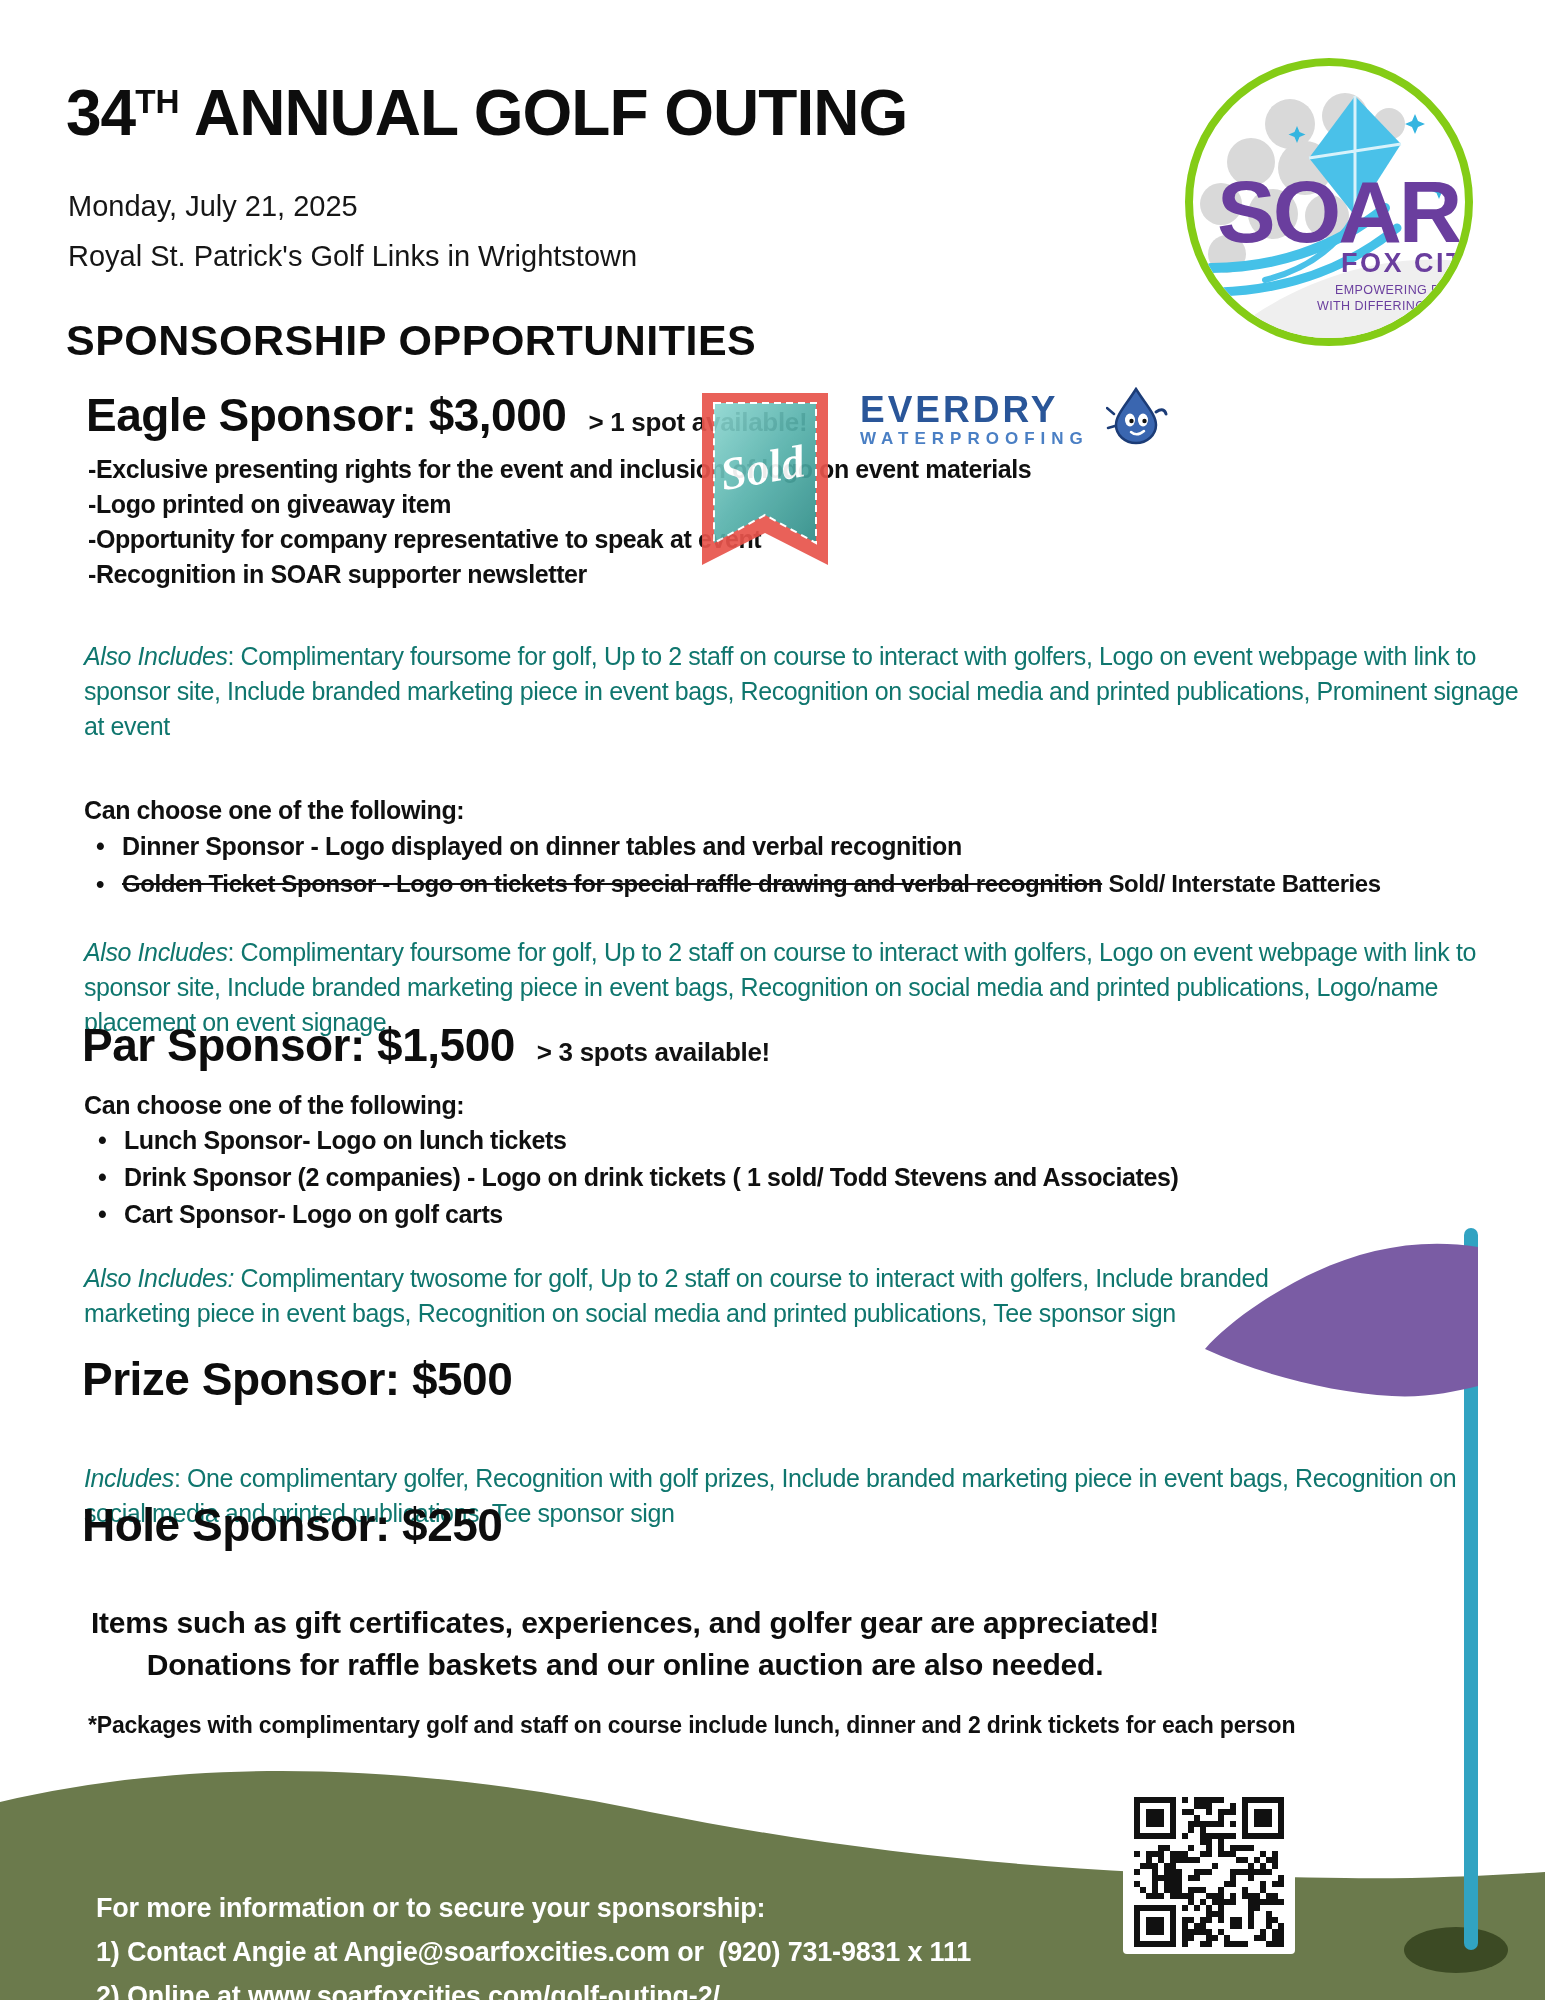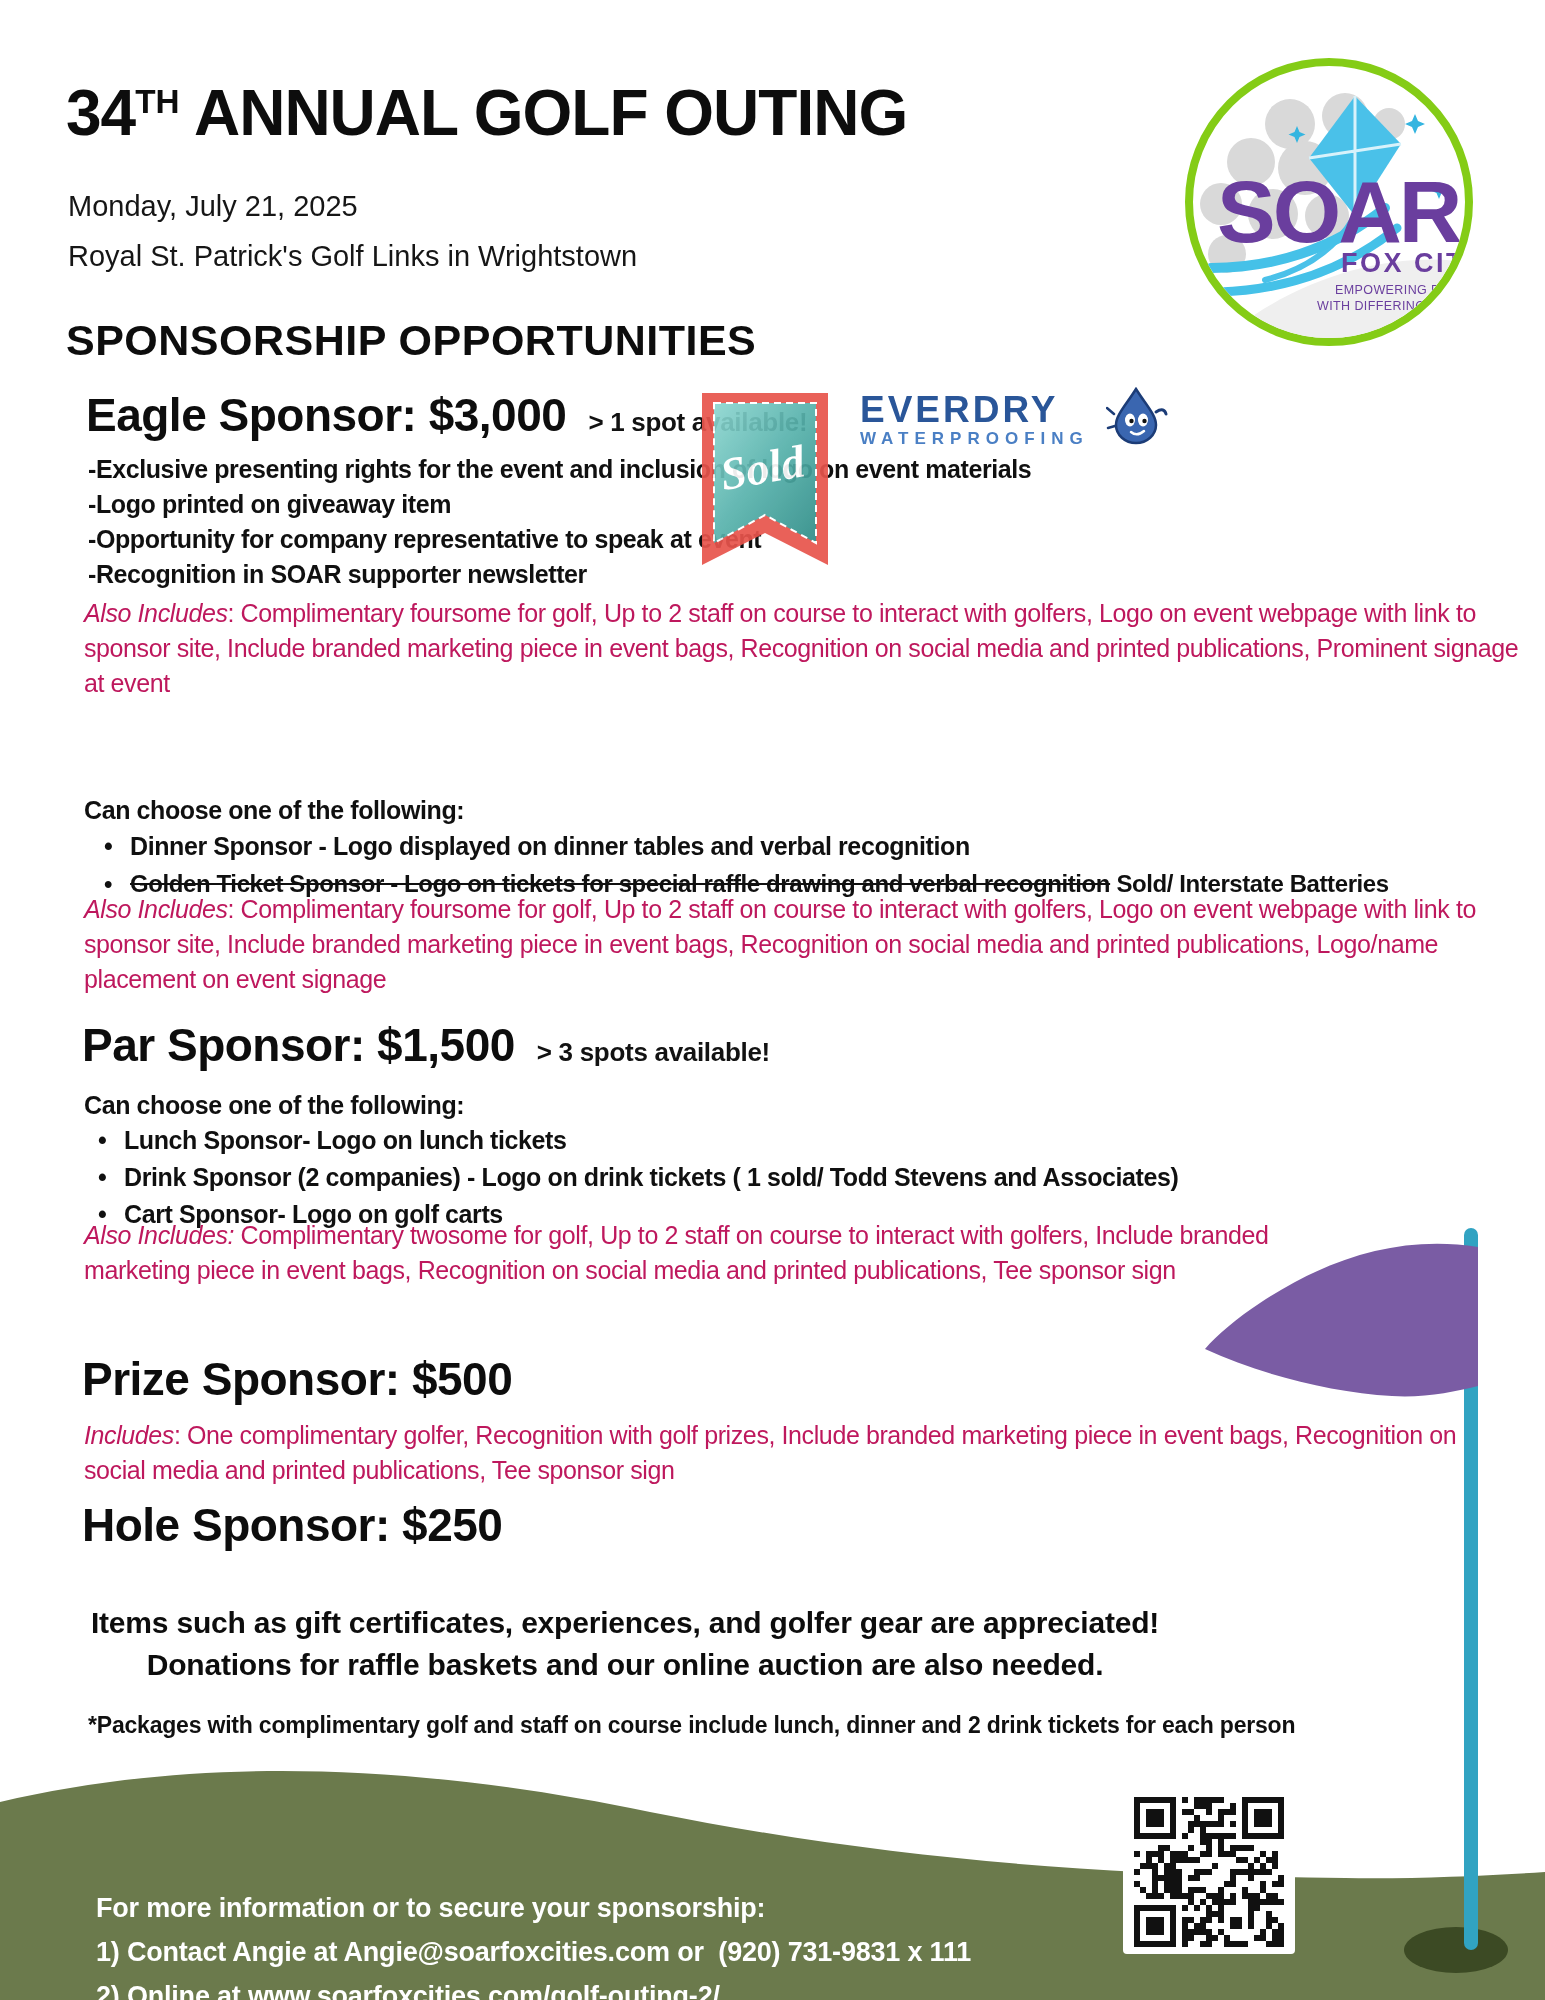--- a/index.html
+++ b/index.html
@@ -17,21 +17,21 @@
   .soar-logo{left:1185px;top:58px;width:272px;height:272px;border-radius:50%;
              border:8px solid #84cc16;background:#fff;overflow:hidden;}
 
   .section-heading{left:66px;top:316px;font-size:43px;font-weight:bold;letter-spacing:0.5px;color:#0d0d0d;}
 
   
   .tier-title{font-size:46px;font-weight:bold;color:#0d0d0d;letter-spacing:-0.5px;white-space:nowrap;}
   .availability{font-size:26px;font-weight:bold;margin-left:22px;letter-spacing:-0.3px;}
   .titlerow{display:flex;align-items:baseline;}
   .body-bold{font-size:25px;font-weight:bold;letter-spacing:-0.4px;line-height:35px;color:#101010;}
-  .body-reg{font-size:25px;letter-spacing:-0.4px;line-height:35px;color:#be185d;}
+  .body-reg{font-size:25px;letter-spacing:-0.4px;line-height:35px;color:#0f766e;margin-top:43px;}
   .ital{font-style:italic;}
   .bullets .li{position:relative;padding-left:34px;line-height:37px;}
   .bullets .li::before{content:"•";position:absolute;left:8px;}
   .strike{text-decoration:line-through;}
   .nowrap{white-space:nowrap;font-size:24px;}
 
   
   .sold-ribbon{left:697px;top:391px;width:136px;height:182px;opacity:0.92;z-index:6;}
 
   
@@ -148,21 +148,21 @@
     <div>-Logo printed on giveaway item</div>
     <div>-Opportunity for company representative to speak at event</div>
     <div>-Recognition in SOAR supporter newsletter</div>
   </div>
 
   <div class="abs body-reg overtext" style="left:84px;top:596px;width:1460px;">
     <span class="ital">Also Includes</span><span>: Complimentary foursome for golf, Up to 2 staff on course to interact with golfers, Logo on event webpage with link to sponsor site, Include branded marketing piece in event bags, Recognition on social media and printed publications, Prominent signage at event</span>
   </div>
 
   <div class="abs body-bold overtext" style="left:84px;top:793px;">Can choose one of the following:</div>
-  <div class="abs body-bold bullets overtext" style="left:96px;top:828px;">
+  <div class="abs body-bold bullets overtext" style="left:88px;top:828px;">
     <div class="li">Dinner Sponsor - Logo displayed on dinner tables and verbal recognition</div>
     <div class="li nowrap"><span class="strike">Golden Ticket Sponsor - Logo on tickets for special raffle drawing and verbal recognition</span><span> Sold/ Interstate Batteries</span></div>
   </div>
   <div class="abs body-reg overtext" style="left:84px;top:892px;width:1460px;">
     <span class="ital">Also Includes</span><span>: Complimentary foursome for golf, Up to 2 staff on course to interact with golfers, Logo on event webpage with link to sponsor site, Include branded marketing piece in event bags, Recognition on social media and printed publications, Logo/name placement on event signage</span>
   </div>
 
   <div class="abs titlerow overtext" style="left:82px;top:1018px;">
     <span class="tier-title">Par Sponsor: $1,500</span>
     <span class="availability">&gt; 3 spots available!</span>

